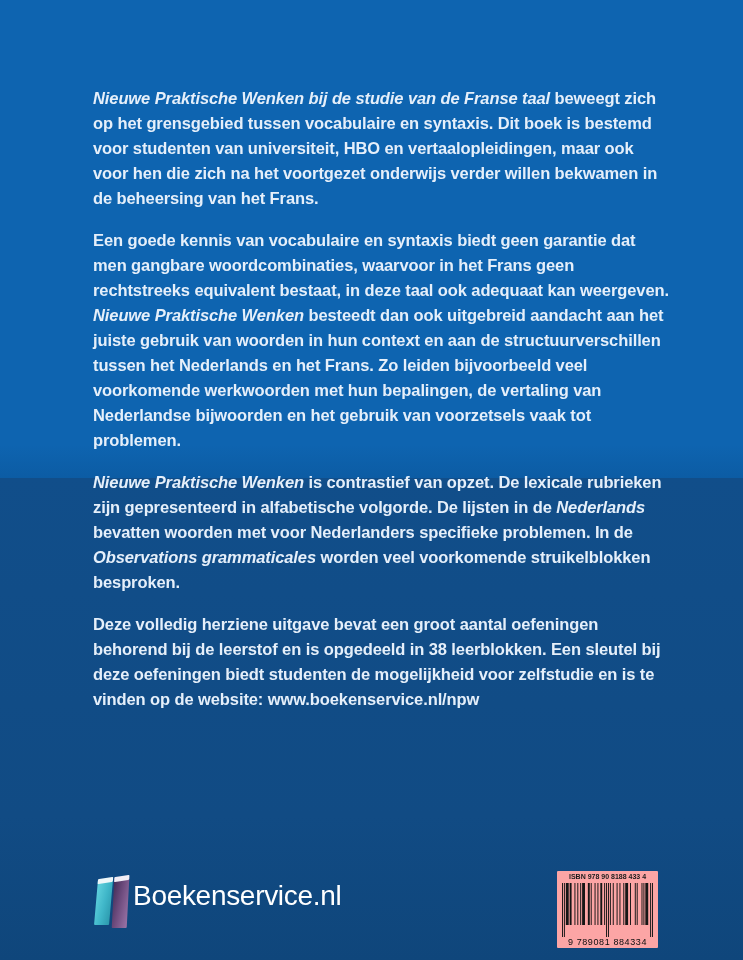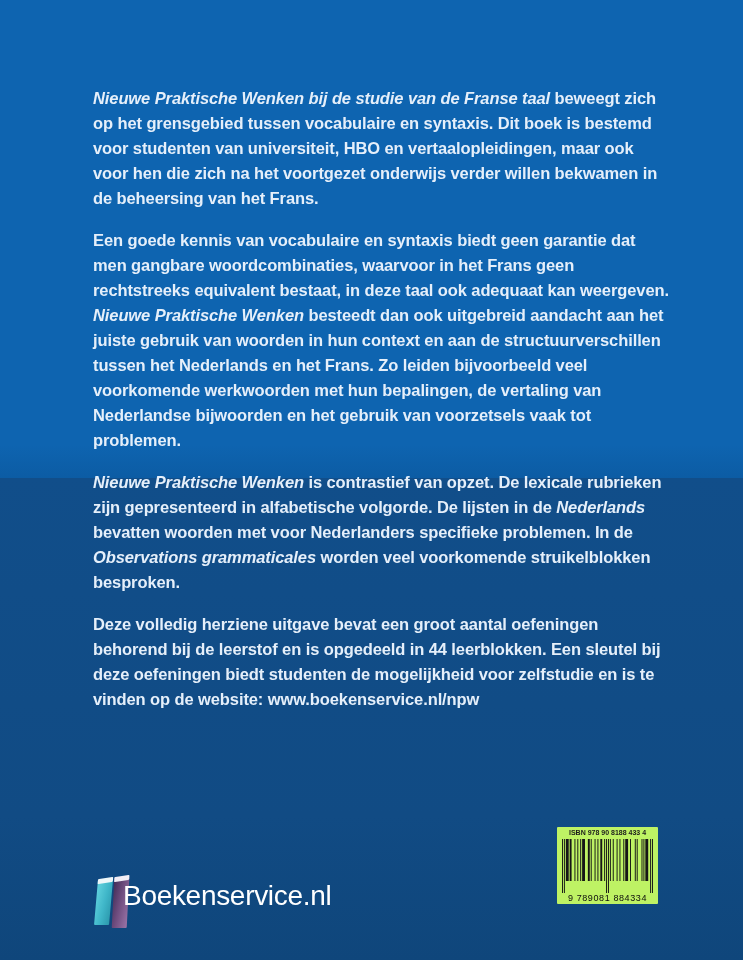--- a/index.html
+++ b/index.html
@@ -48,29 +48,29 @@
   .book-right{
     left:18px;bottom:1px;width:15px;height:50px;
     background:linear-gradient(100deg,#402c55 0%,#6d4b7d 45%,#9b74a7 100%);
     transform:skewX(-3deg);
   }
   .book-right::before{
     content:"";position:absolute;top:-2px;left:0;right:0;height:5px;
     background:#f2eef6;transform:skewY(-9deg);border-radius:1px;
   }
   .publisher-name{
-    position:absolute;left:28px;top:9px;
+    position:absolute;left:38px;top:9px;
     font-size:28px;line-height:30px;color:var(--logo-text);
     letter-spacing:-0.3px;white-space:nowrap;text-align:center;
   }
 
   
   .barcode-box{
-    position:absolute;left:557px;top:827px;width:101px;height:77px;
-    background:#bef264;border-radius:1px;
+    position:absolute;left:557px;top:871px;width:101px;height:77px;
+    background:#fca5a5;border-radius:1px;
   }
   .isbn-label{
     position:absolute;top:2px;left:0;right:0;
     font-size:7px;font-weight:700;letter-spacing:0;
     color:#1b1b1b;text-align:center;white-space:nowrap;
   }
   .bars-svg{position:absolute;left:5px;top:12px;width:91px;height:54px;display:block;}
   .barcode-number{
     position:absolute;bottom:1px;left:0;right:0;
     font-size:9px;letter-spacing:0.6px;color:#0d0d0d;
@@ -82,21 +82,21 @@
 
 <div class="cover">
 
   <div class="band-top"></div>
   <div class="band-bottom"></div>
 
   <div class="text-block">
       <p><i>Nieuwe Praktische Wenken bij de studie van de Franse taal</i><span> beweegt zich op het grensgebied tussen vocabulaire en syntaxis. Dit boek is bestemd voor studenten van universiteit, HBO en vertaalopleidingen, maar ook voor hen die zich na het voortgezet onderwijs verder willen bekwamen in de beheersing van het Frans.</span></p>
       <p><span>Een goede kennis van vocabulaire en syntaxis biedt geen garantie dat men gangbare woordcombinaties, waarvoor in het Frans geen rechtstreeks equivalent bestaat, in deze taal ook adequaat kan weergeven. </span><i>Nieuwe Praktische Wenken</i><span> besteedt dan ook uitgebreid aandacht aan het juiste gebruik van woorden in hun context en aan de structuurverschillen tussen het Nederlands en het Frans. Zo leiden bijvoorbeeld veel voorkomende werkwoorden met hun bepalingen, de vertaling van Nederlandse bijwoorden en het gebruik van voorzetsels vaak tot problemen.</span></p>
       <p><i>Nieuwe Praktische Wenken</i><span> is contrastief van opzet. De lexicale rubrieken zijn gepresenteerd in alfabetische volgorde. De lijsten in de </span><i>Nederlands</i><span> bevatten woorden met voor Nederlanders specifieke problemen. In de </span><i>Observations grammaticales</i><span> worden veel voorkomende struikelblokken besproken.</span></p>
-      <p><span>Deze volledig herziene uitgave bevat een groot aantal oefeningen behorend bij de leerstof en is opgedeeld in 44 leerblokken. Een sleutel bij deze oefeningen biedt studenten de mogelijkheid voor zelfstudie en is te vinden op de website: www.boekenservice.nl/npw</span></p>
+      <p><span>Deze volledig herziene uitgave bevat een groot aantal oefeningen behorend bij de leerstof en is opgedeeld in 38 leerblokken. Een sleutel bij deze oefeningen biedt studenten de mogelijkheid voor zelfstudie en is te vinden op de website: www.boekenservice.nl/npw</span></p>
     </div>
 
   <div class="publisher">
     <div class="books-icon">
       <div class="book book-left"></div>
       <div class="book book-right"></div>
     </div>
     <div class="publisher-name">Boekenservice.nl</div>
   </div>
 

